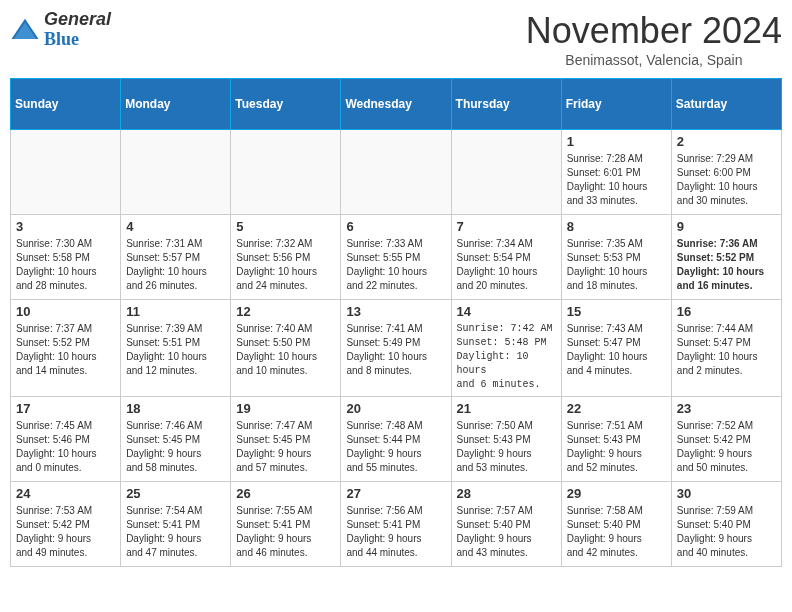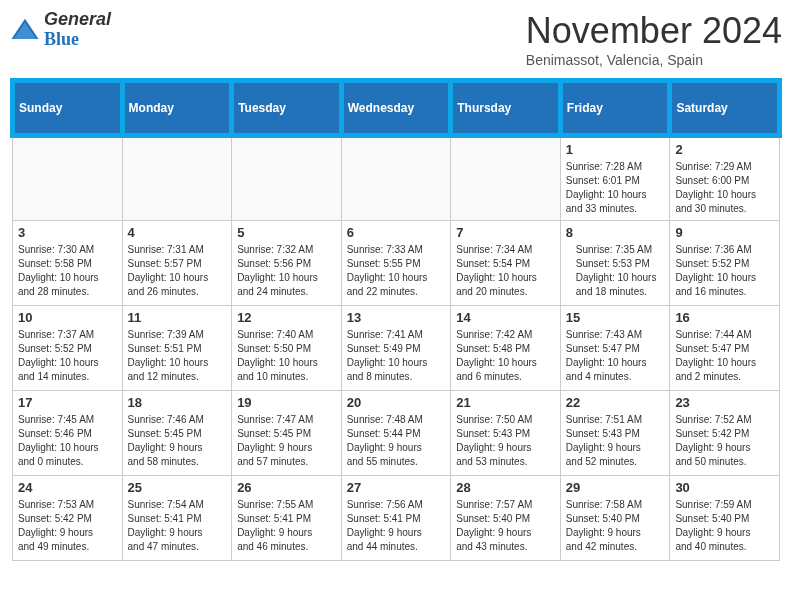--- a/index.html
+++ b/index.html
@@ -26,42 +26,42 @@
       font-weight: bold;
       line-height: 1.1;
     }
     .logo-text span.general { color: #333; font-style: italic; }
     .logo-text span.blue { color: #2272b9; font-family: Liberation Serif, serif; }
     .logo-icon {
       width: 30px;
       height: 30px;
     }
     .title-block {
-      text-align: left;
+      text-align: center;
     }
     .month-title {
       font-size: 36px;
       font-weight: normal;
       color: #333;
     }
     .location {
       font-size: 14px;
       color: #555;
     }
     table {
       width: 100%;
       border-collapse: collapse;
     }
     th {
       background-color: #2272b9;
       color: #fff;
       font-size: 12px;
       padding: 18px 4px;
       text-align: left;
-      border: 5px solid #0ea5e9;
+      border: 1px solid #0ea5e9;
     }
     td {
       border: 1px solid #ccc;
       vertical-align: top;
       padding: 4px 5px;
       font-size: 10.5px;
       color: #333;
       width: calc(100%/7);
       min-height: 80px;
       background: #fff;
@@ -169,28 +169,28 @@
         </td>
         <td>
           <span class="day-num">7</span>
           <div class="day-info" style="white-space: pre-line;">Sunrise: 7:34 AM
 Sunset: 5:54 PM
 Daylight: 10 hours
 and 20 minutes.</div>
         </td>
         <td>
           <span class="day-num">8</span>
-          <div class="day-info" style="white-space: pre-line; margin-left: 10px;">Sunrise: 7:35 AM
+          <div class="day-info" style="white-space: pre-line;">Sunrise: 7:35 AM
 Sunset: 5:53 PM
 Daylight: 10 hours
 and 18 minutes.</div>
         </td>
         <td>
           <span class="day-num">9</span>
-          <div class="day-info" style="white-space: pre-line;">Sunrise: 7:36 AM
+          <div class="day-info" style="white-space: pre-line; font-weight: bold;">Sunrise: 7:36 AM
 Sunset: 5:52 PM
 Daylight: 10 hours
 and 16 minutes.</div>
         </td>
       </tr>
       <tr>
         <td>
           <span class="day-num">10</span>
           <div class="day-info" style="white-space: pre-line;">Sunrise: 7:37 AM
 Sunset: 5:52 PM
@@ -213,21 +213,21 @@
         </td>
         <td>
           <span class="day-num">13</span>
           <div class="day-info" style="white-space: pre-line;">Sunrise: 7:41 AM
 Sunset: 5:49 PM
 Daylight: 10 hours
 and 8 minutes.</div>
         </td>
         <td>
           <span class="day-num">14</span>
-          <div class="day-info" style="white-space: pre-line;">Sunrise: 7:42 AM
+          <div class="day-info" style="white-space: pre-line; font-family: Liberation Mono, monospace;">Sunrise: 7:42 AM
 Sunset: 5:48 PM
 Daylight: 10 hours
 and 6 minutes.</div>
         </td>
         <td>
           <span class="day-num">15</span>
           <div class="day-info" style="white-space: pre-line;">Sunrise: 7:43 AM
 Sunset: 5:47 PM
 Daylight: 10 hours
 and 4 minutes.</div>

